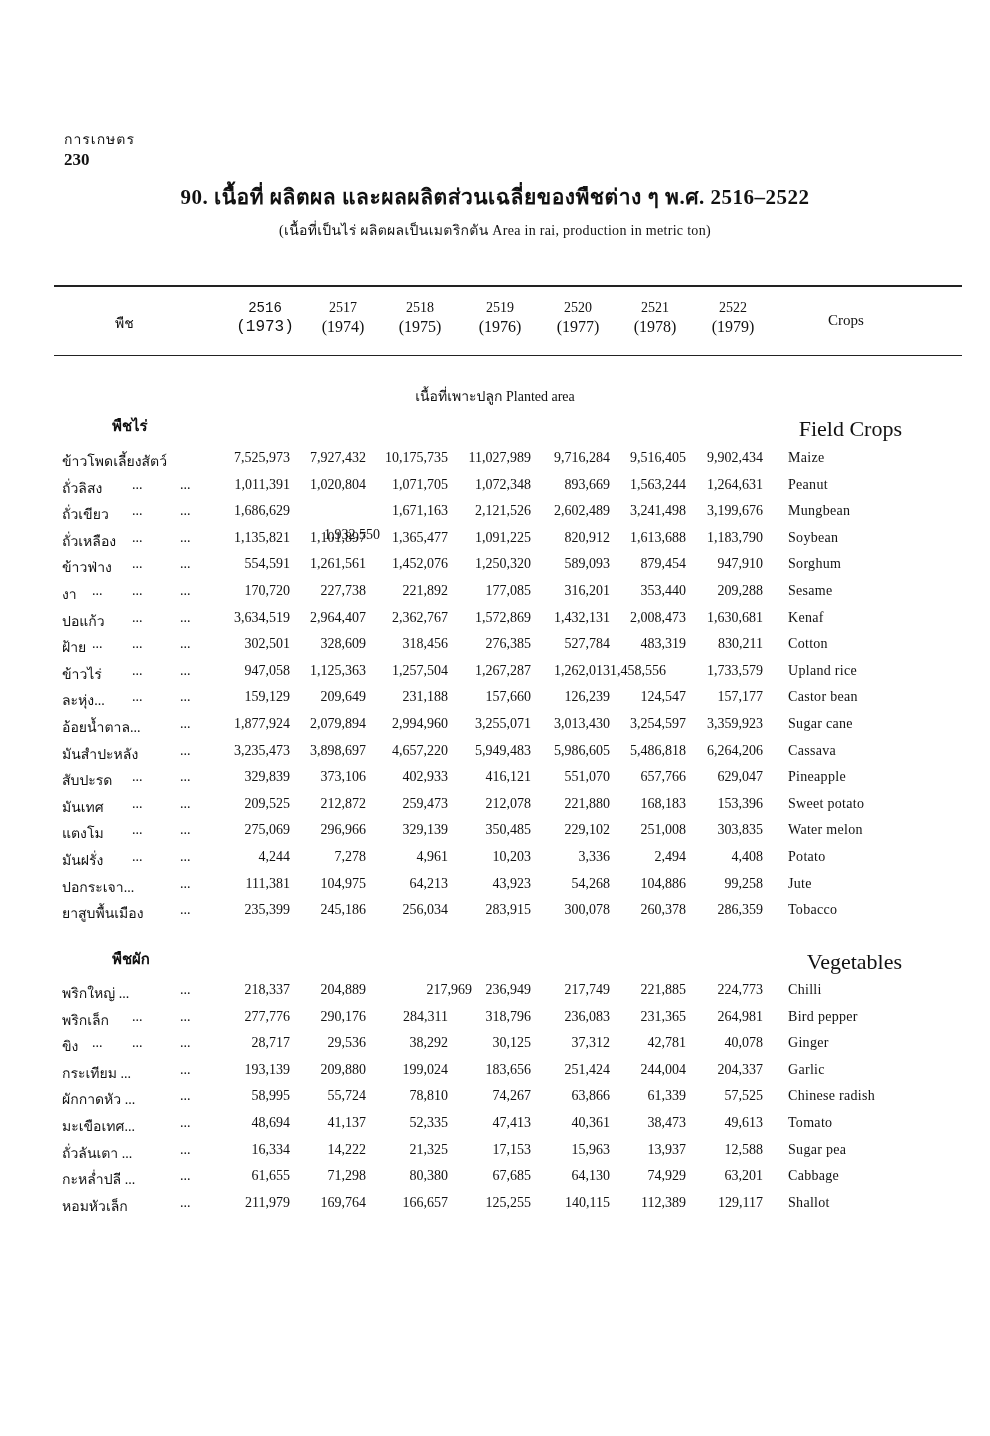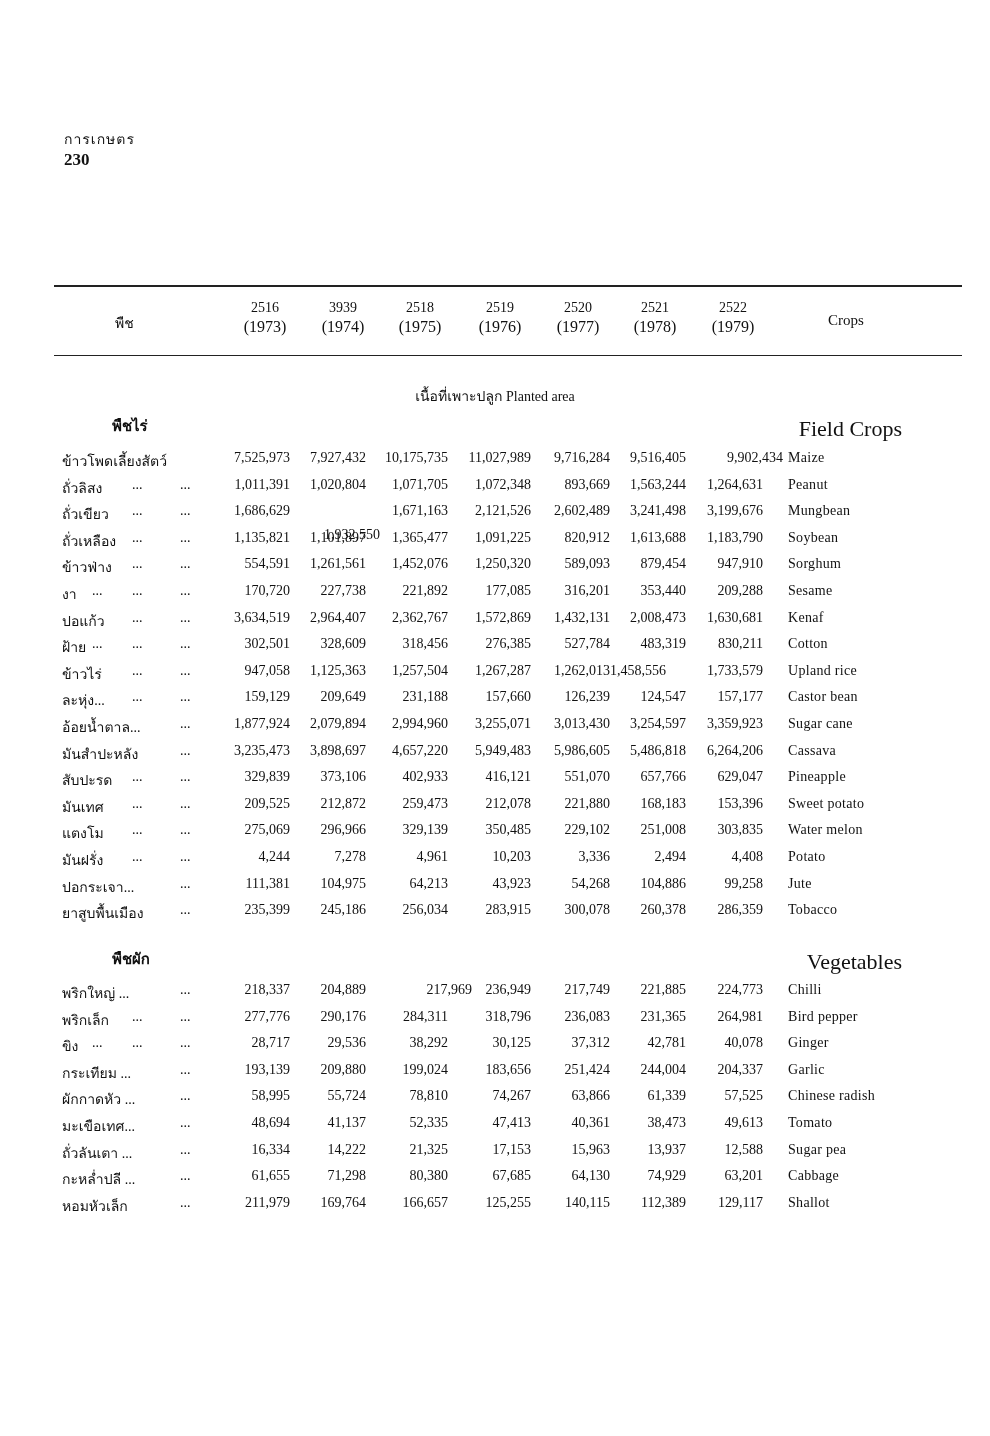--- a/index.html
+++ b/index.html
@@ -34,33 +34,35 @@
   .row .val { position: absolute; top: 0; text-align: right; width: 84px; }
   .row .name-en { position: absolute; left: 788px; top: 0; white-space: nowrap; letter-spacing: 0.3px; }
 </style>
 </head>
 <body>
 
 <div class="running-head">การเกษตร</div>
 <div class="page-number">230</div>
 
 <div class="title-block">
+  <div class="title-th">90. เนื้อที่ ผลิตผล และผลผลิตส่วนเฉลี่ยของพืชต่าง ๆ พ.ศ. 2516–2522</div>
+  <div class="title-unit">(เนื้อที่เป็นไร่ ผลิตผลเป็นเมตริกตัน   Area in rai, production in metric ton)</div>
 </div>
 
 <div class="rule top"></div>
 <div class="rule bottom"></div>
 
 <div class="hdr-crop-th">พืช</div>
 <div id="year-headers">
-    <div class="hdr" style="left: 235px; width: 60px;">
+    <div class="hdr" style="left: 235px; width: 60px; font-family: Liberation Mono, monospace;">
       <span class="y1">2516</span>
       <span class="y2">(1973)</span>
     </div>
     <div class="hdr" style="left: 313px; width: 60px;">
-      <span class="y1">3939</span>
+      <span class="y1">2517</span>
       <span class="y2">(1974)</span>
     </div>
     <div class="hdr" style="left: 390px; width: 60px;">
       <span class="y1">2518</span>
       <span class="y2">(1975)</span>
     </div>
     <div class="hdr" style="left: 470px; width: 60px;">
       <span class="y1">2519</span>
       <span class="y2">(1976)</span>
     </div>
@@ -85,21 +87,21 @@
     <div class="group-th" style="top: 414px;">พืชไร่</div>
     <div class="group-en" style="top: 416px;">Field Crops</div>
     <div class="row" style="top: 450px;">
       <span class="name-th">ข้าวโพดเลี้ยงสัตว์</span>
       <span class="val" style="left: 206px;">7,525,973</span>
       <span class="val" style="left: 282px;">7,927,432</span>
       <span class="val" style="left: 364px;">10,175,735</span>
       <span class="val" style="left: 447px;">11,027,989</span>
       <span class="val" style="left: 526px;">9,716,284</span>
       <span class="val" style="left: 602px;">9,516,405</span>
-      <span class="val" style="left: 679px; padding-left: 20px;">9,902,434</span>
+      <span class="val" style="left: 679px;">9,902,434</span>
       <span class="name-en">Maize</span>
     </div>
     <div class="row" style="top: 476.6px;">
       <span class="name-th">ถั่วลิสง</span>
       <span class="dots2">...</span>
       <span class="dots1">...</span>
       <span class="val" style="left: 206px;">1,011,391</span>
       <span class="val" style="left: 282px;">1,020,804</span>
       <span class="val" style="left: 364px;">1,071,705</span>
       <span class="val" style="left: 447px;">1,072,348</span>

